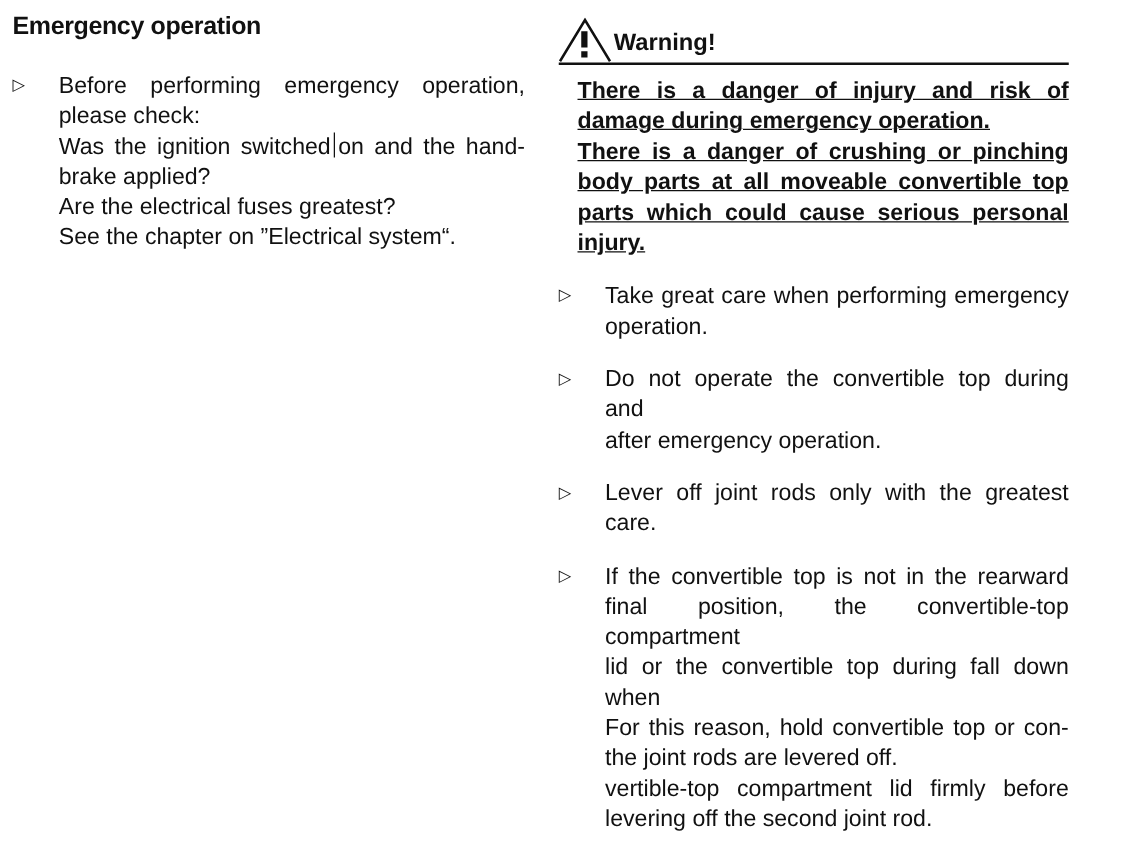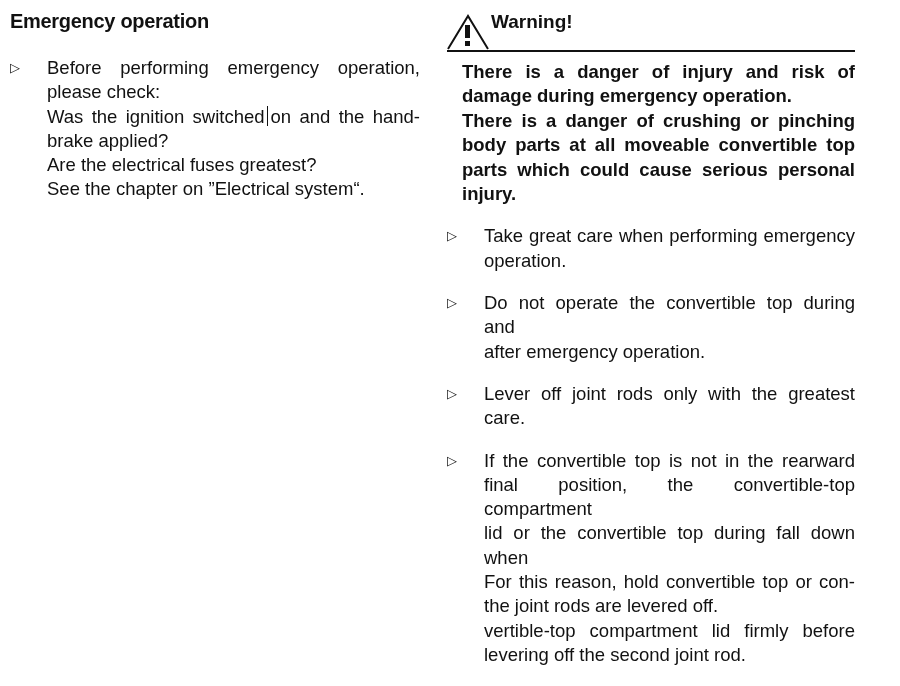--- a/index.html
+++ b/index.html
@@ -7,22 +7,22 @@
   .col-left { position: absolute; left: 10px; top: 8px; width: 410px; }
   .col-right { position: absolute; left: 447px; top: 10px; width: 408px; }
   .heading { font-weight: bold; font-size: 20px; letter-spacing: -0.3px; margin: 0 0 22px 0; line-height: 26px; }
   .bullet { position: relative; padding-left: 22px; font-size: 18.5px; line-height: 24.3px; text-align: justify; }
   .bullet .mark { position: absolute; left: 0; top: 0; font-size: 13px; line-height: 24px; }
   .line { display: block; margin-left: 15px; }
   .just { text-align: justify; text-align-last: justify; }
   .cursor-bar { display: inline-block; width: 1px; height: 20px; background: #111; vertical-align: -3px; margin: 0 3px 0 2px; }
   .warn-head { display: flex; align-items: flex-end; height: 40px; border-bottom: 2px solid #111; }
   .warn-icon { width: 42px; height: 36px; margin-right: 2px; }
-  .warn-title { font-weight: bold; font-size: 19px; line-height: 24px; margin-bottom: 16px; }
-  .warn-body { font-weight: bold; font-size: 18.5px; line-height: 24.4px; margin-top: 8px; }
+  .warn-title { font-weight: bold; font-size: 19px; line-height: 24px; margin-bottom: 3px; }
+  .warn-body { font-weight: bold; font-size: 18.5px; line-height: 24.4px; margin-top: 8px; text-decoration: underline; }
   .warn-items { margin-top: 18px; }
   .warn-items .bullet { margin-bottom: 18px; }
   .bottom-rule { border-top: 2px solid #111; margin-top: -4px; }
 </style>
 </head>
 <body>
 
 <div class="col-left">
   <div class="heading">Emergency operation</div>
   <div class="bullet">

